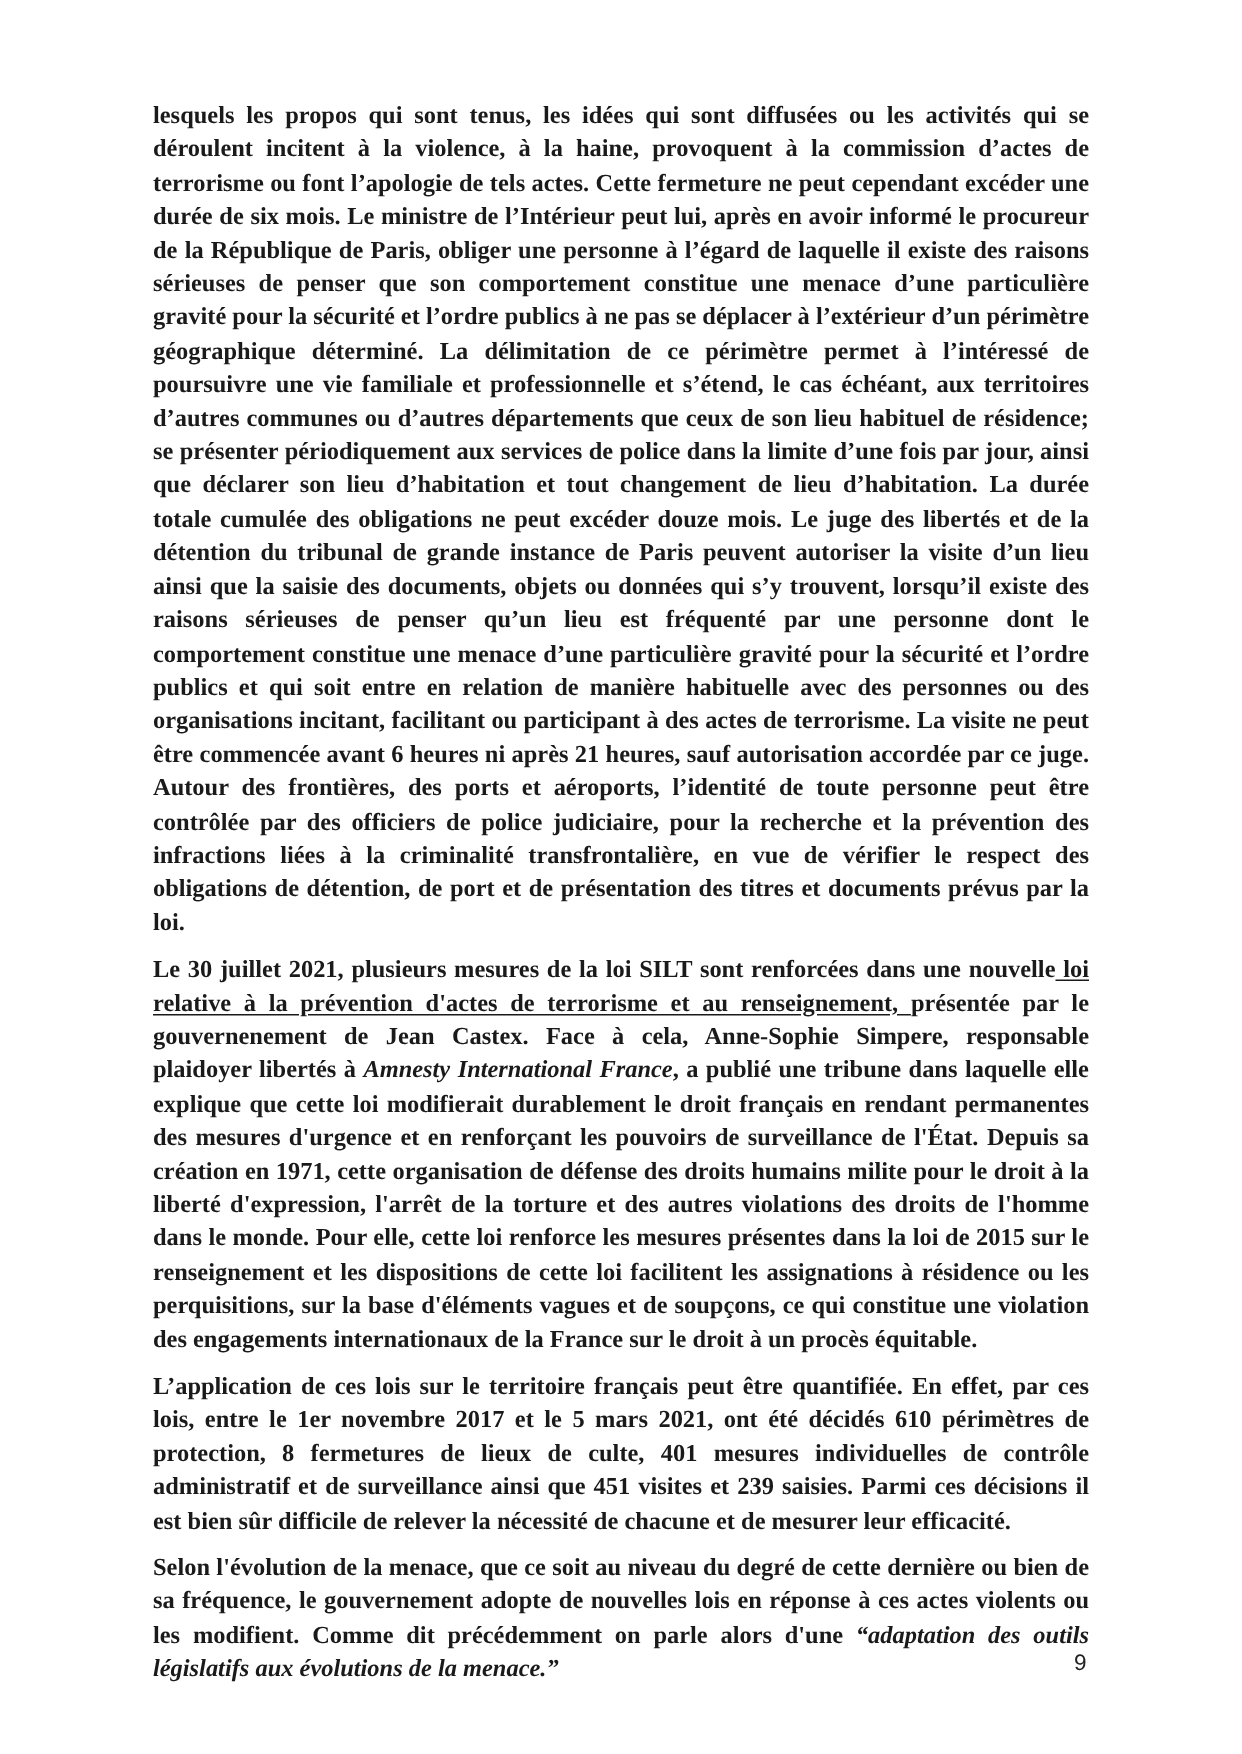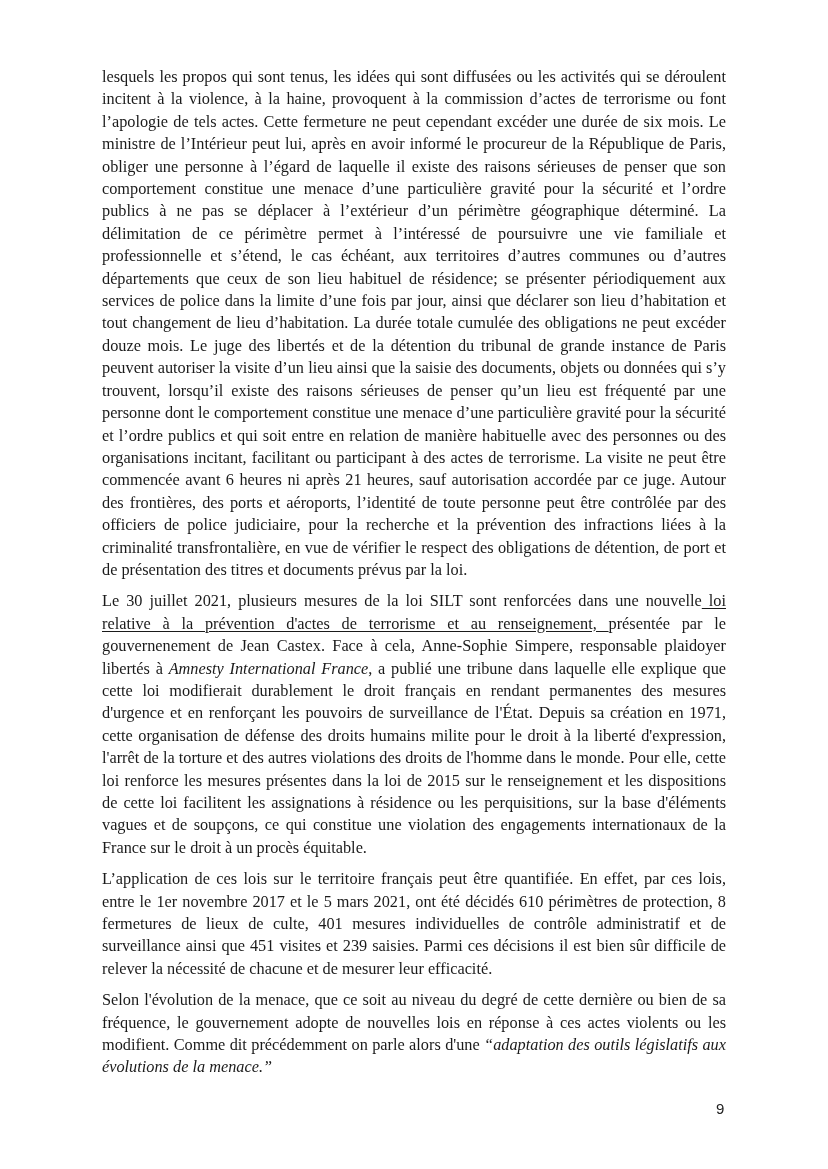--- a/index.html
+++ b/index.html
@@ -2,20 +2,21 @@
 <html><head>
   <meta charset="utf-8">
   <style>
     html, body { margin: 0; padding: 0; background: #ffffff; }
     body { width: 828px; height: 1169px; position: relative; overflow: hidden; }
     .page {
       position: absolute; left: 102px; top: 66px; width: 624px;
       font-family: "Liberation Serif", "DejaVu Serif", serif;
       font-size: 16.3px; line-height: 22.4px; color: #1a1a1a;
       text-align: justify;
+      font-weight: bold;
     }
     .page p { margin: 0 0 9px 0; }
     .page p.first { margin-bottom: 9px; }
     .u { text-decoration: underline; text-underline-offset: 2px; }
     .i { font-style: italic; }
     .pagenum {
       position: absolute; left: 716px; top: 1100px;
       font-family: "Liberation Sans", "DejaVu Sans", sans-serif;
       font-size: 15px; color: #222;
     }

